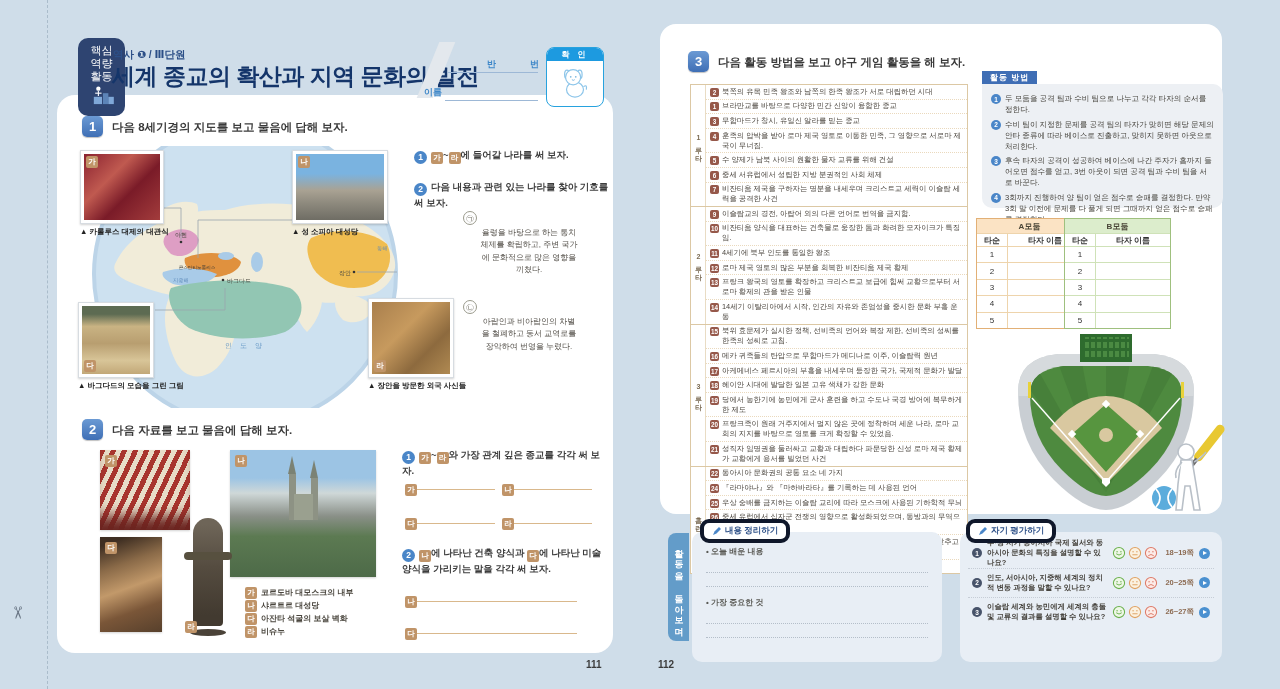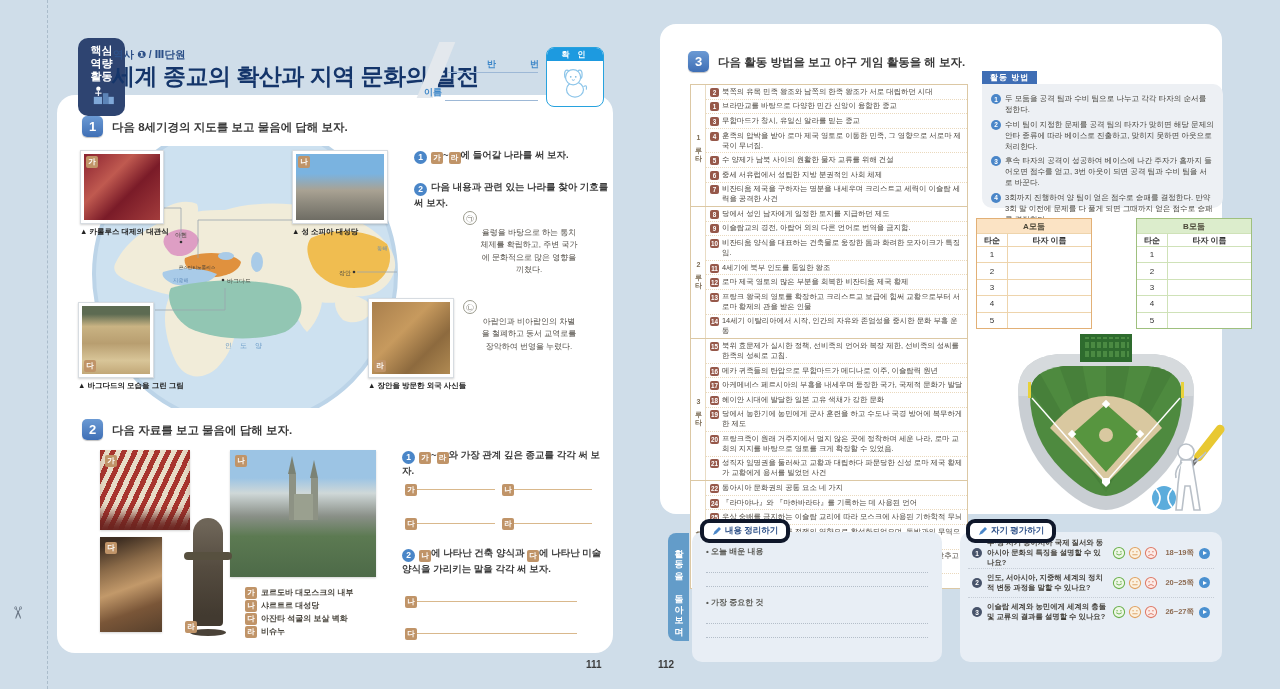--- a/index.html
+++ b/index.html
@@ -2,21 +2,21 @@
 <html><head>
 <meta charset="utf-8">
 <style>
   html,body{margin:0;padding:0;background:#b9c9d8}
   #canvas{position:relative;width:1280px;height:689px;background:#cfdde9;overflow:hidden;
     font-family:"Liberation Sans","DejaVu Sans",sans-serif;color:#333}
   .abs{position:absolute}
   .white-page{position:absolute;background:#fff;border-radius:16px}
   
   .hero-badge{position:absolute;left:78px;top:38px;width:47px;height:78px;background:#2e4471;
-    border-radius:10px;color:#fff;font-weight:bold;font-size:11px;line-height:1.18;
+    border-radius:10px;color:#fff;font-weight:normal;font-size:11px;line-height:1.18;
     display:flex;flex-direction:column;align-items:center;padding-top:6px;box-sizing:border-box}
   .hero-badge svg{margin-top:2px}
   .kicker{position:absolute;left:113px;top:48px;font-size:10.5px;font-weight:bold;color:#2c4f87}
   .big-title{position:absolute;left:112px;top:61px;font-size:23px;font-weight:bold;color:#14356a;letter-spacing:-0.5px}
   .slash{position:absolute;left:428px;top:42px;width:16px;height:56px;background:#e3e8ed;transform:skewX(-22deg)}
   .fld{position:absolute;font-size:9px;font-weight:bold;color:#3f88c9}
   .fline{position:absolute;border-bottom:1px solid #9db8d6}
   .stamp{position:absolute;left:546px;top:47px;width:56px;height:58px;background:#fff;
     border:1.5px solid #27a2de;border-radius:8px;overflow:hidden}
   .stamp-top{height:13px;background:#1d9ae0;color:#fff;font-size:8px;font-weight:bold;
@@ -62,21 +62,21 @@
   .mtag{position:absolute;left:982px;top:71px;height:13px;padding:0 8px;background:#3f6eb5;color:#fff;
     font-size:8px;font-weight:bold;display:flex;align-items:center;letter-spacing:1px;z-index:2}
   .mbox{position:absolute;left:982px;top:84px;width:241px;height:124px;background:#edf0f4;border-radius:0 10px 10px 10px;
     box-sizing:border-box;padding:9px 9px 0;counter-reset:st}
   .step{display:flex;gap:4px;margin-bottom:3.5px;counter-increment:st}
   .step .sn{flex:none;width:10px;height:10px;border-radius:50%;background:#4a86c8;color:#fff;font-size:6.5px;
     font-weight:bold;display:flex;align-items:center;justify-content:center;margin-top:1px}
   .step .sn::before{content:counter(st)}
   .step .st{font-size:7.6px;color:#45423c;line-height:1.45}
   
-  .team{position:absolute;width:116px;background:#fff;font-size:8px;box-sizing:border-box}
+  .team{position:absolute;width:107px;background:#fff;font-size:8px;box-sizing:border-box}
   .team .ttl{height:14px;display:flex;align-items:center;justify-content:center;font-weight:bold;color:#4a4638}
   .team .hrow,.team .brow{display:flex}
   .team .c1{width:30px;display:flex;align-items:center;justify-content:center;box-sizing:border-box}
   .team .c2{flex:1;display:flex;align-items:center;justify-content:center;box-sizing:border-box}
   .team .hrow{height:13px;font-weight:bold}
   .team .brow{height:16.4px}
   .team-a{border:1px solid #e2b076}.team-a .ttl{background:#fbe3c4}
   .team-a .c1,.team-a .c2{border-top:1px solid #eed4ac;border-left:1px solid #eed4ac}
   .team-a .c1{border-left:none}
   .team-b{border:1px solid #9fc07e}.team-b .ttl{background:#dcedcc}
@@ -348,24 +348,20 @@
               <span class="qtext">비잔티움 제국을 구하자는 명분을 내세우며 크리스트교 세력이 이슬람 세력을 공격한 사건</span>
             </div>
 
         </div>
       </div>
 
       <div class="qgroup">
         <div class="glabel">2루타</div>
         <div class="grows">
 
-            <div class="qrow">
-              <span class="qno">8</span>
-              <span class="qtext">당에서 성인 남자에게 일정한 토지를 지급하던 제도</span>
-            </div>
 
             <div class="qrow">
               <span class="qno">9</span>
               <span class="qtext">이슬람교의 경전, 아랍어 외의 다른 언어로 번역을 금지함.</span>
             </div>
 
             <div class="qrow">
               <span class="qno">10</span>
               <span class="qtext">비잔티움 양식을 대표하는 건축물로 웅장한 돔과 화려한 모자이크가 특징임.</span>
             </div>
@@ -526,21 +522,21 @@
         <div class="c1">4</div>
         <div class="c2"></div>
       </div>
 
       <div class="brow">
         <div class="c1">5</div>
         <div class="c2"></div>
       </div>
 
   </div>
-  <div class="team team-b" style="left:1136px;top:218px">
+  <div class="team team-b" style="left:1064px;top:218px">
     <div class="ttl">B모둠</div>
     <div class="hrow">
         <div class="c1">타순</div>
         <div class="c2">타자 이름</div>
       </div>
 
       <div class="brow">
         <div class="c1">1</div>
         <div class="c2"></div>
       </div>

